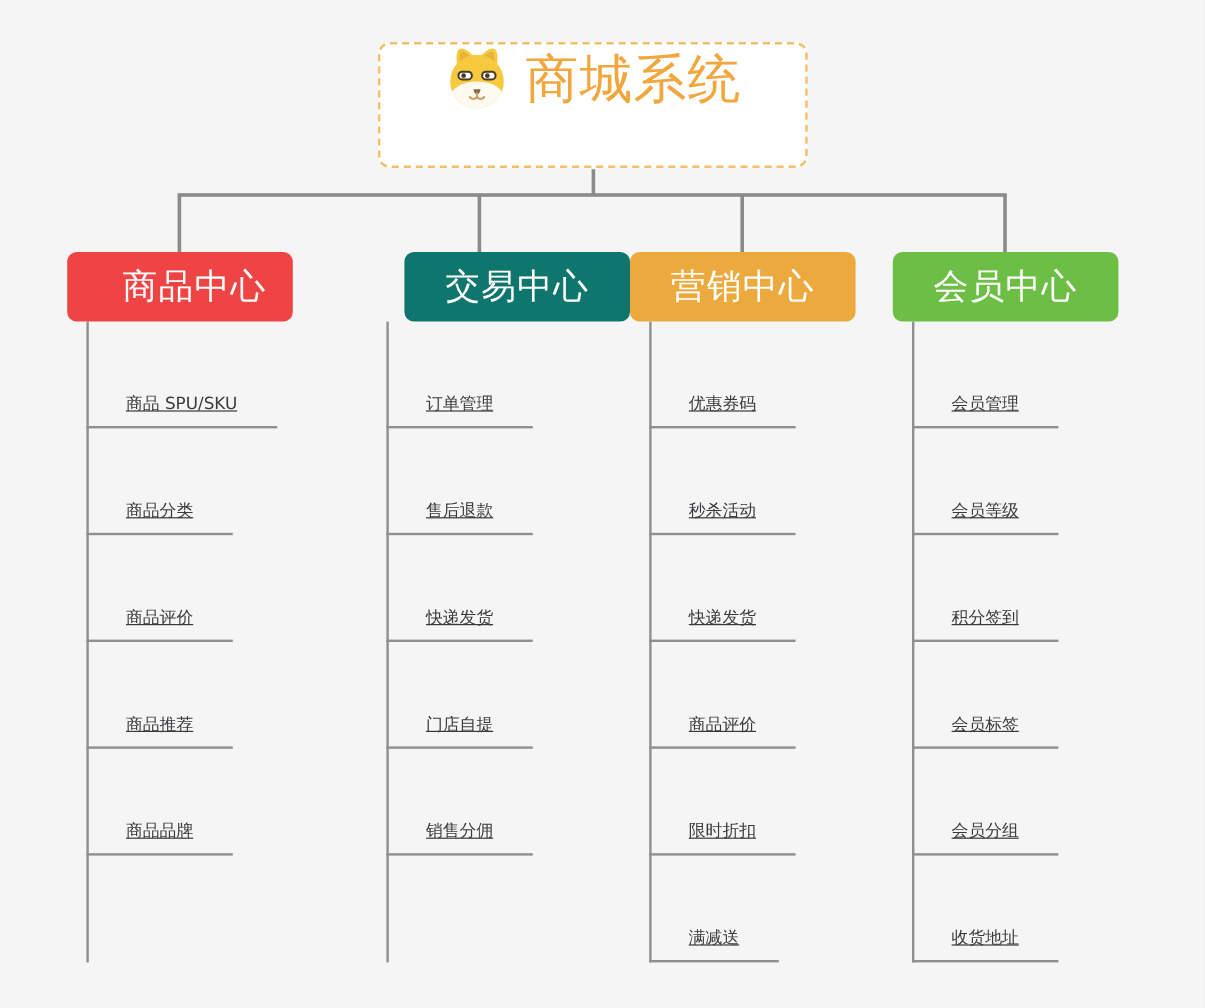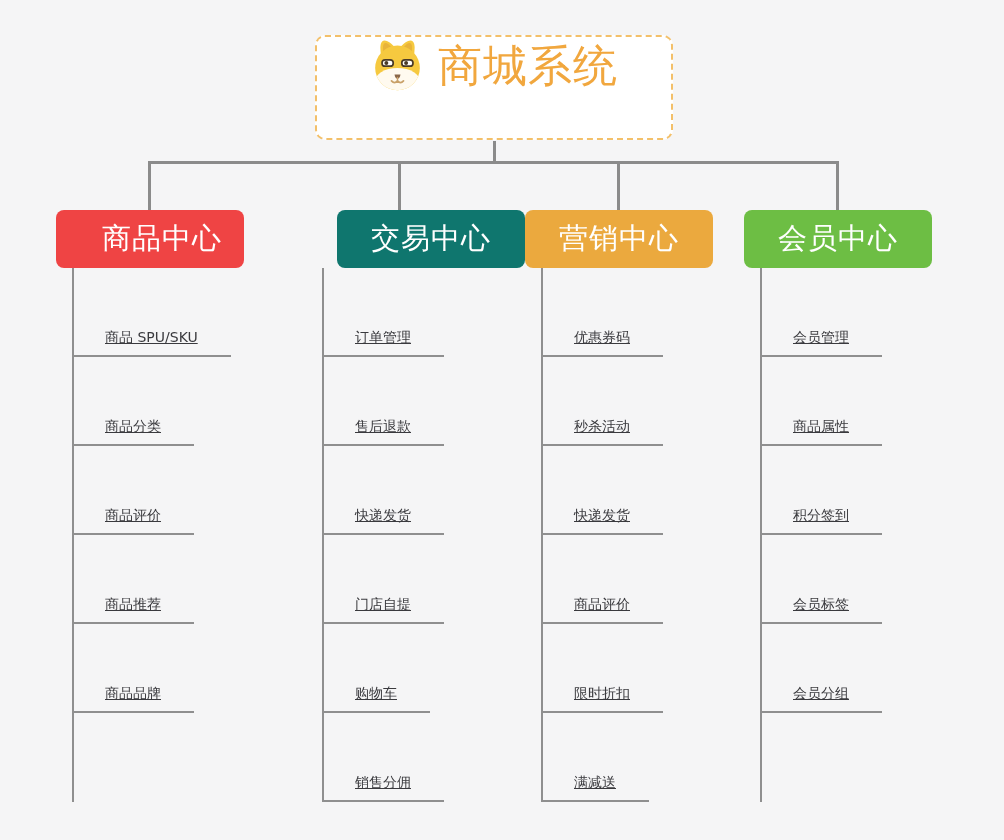--- a/index.html
+++ b/index.html
@@ -159,23 +159,20 @@
       <div class="item-slot">
           <span class="topic-item">售后退款</span>
         </div>
       <div class="item-slot">
           <span class="topic-item">快递发货</span>
         </div>
       <div class="item-slot">
           <span class="topic-item">门店自提</span>
         </div>
       <div class="item-slot">
-          <span class="topic-item">购物车</span>
-        </div>
-      <div class="item-slot">
           <span class="topic-item">销售分佣</span>
         </div>
     </div>
   </div>
 
   <div class="branch branch-2">
     <div class="branch-header">营销中心</div>
     <div class="branch-vline"></div>
     <div class="branch-items">
       <div class="item-slot">
@@ -200,27 +197,30 @@
   </div>
 
   <div class="branch branch-3">
     <div class="branch-header">会员中心</div>
     <div class="branch-vline"></div>
     <div class="branch-items">
       <div class="item-slot">
           <span class="topic-item">会员管理</span>
         </div>
       <div class="item-slot">
-          <span class="topic-item">商品属性</span>
+          <span class="topic-item">会员等级</span>
         </div>
       <div class="item-slot">
           <span class="topic-item">积分签到</span>
         </div>
       <div class="item-slot">
           <span class="topic-item">会员标签</span>
         </div>
       <div class="item-slot">
           <span class="topic-item">会员分组</span>
         </div>
+      <div class="item-slot">
+          <span class="topic-item">收货地址</span>
+        </div>
     </div>
   </div>
 
 </div>
 
 </body></html>

